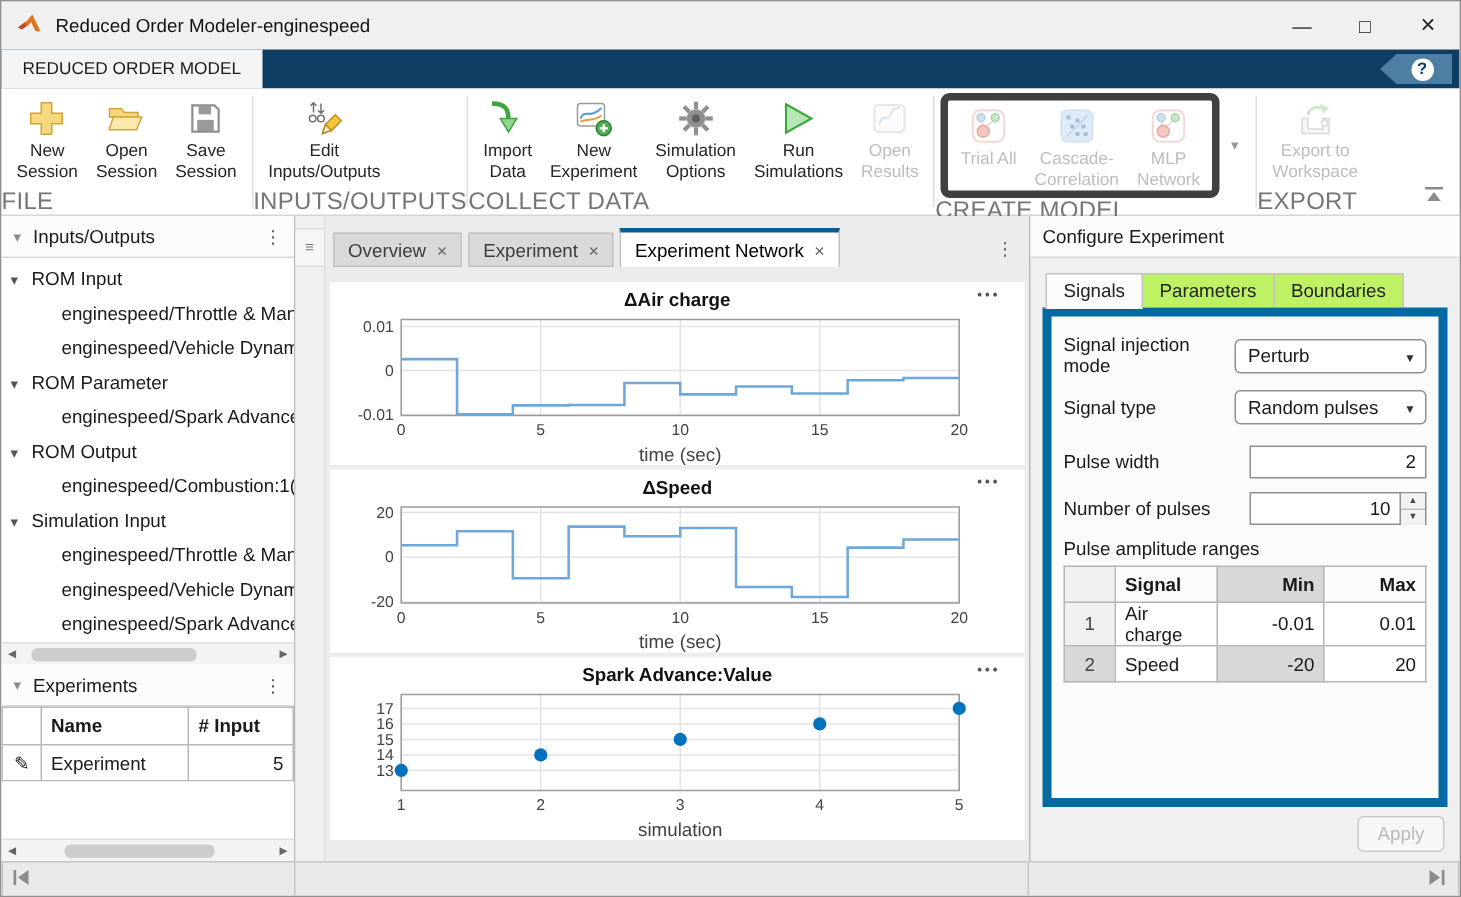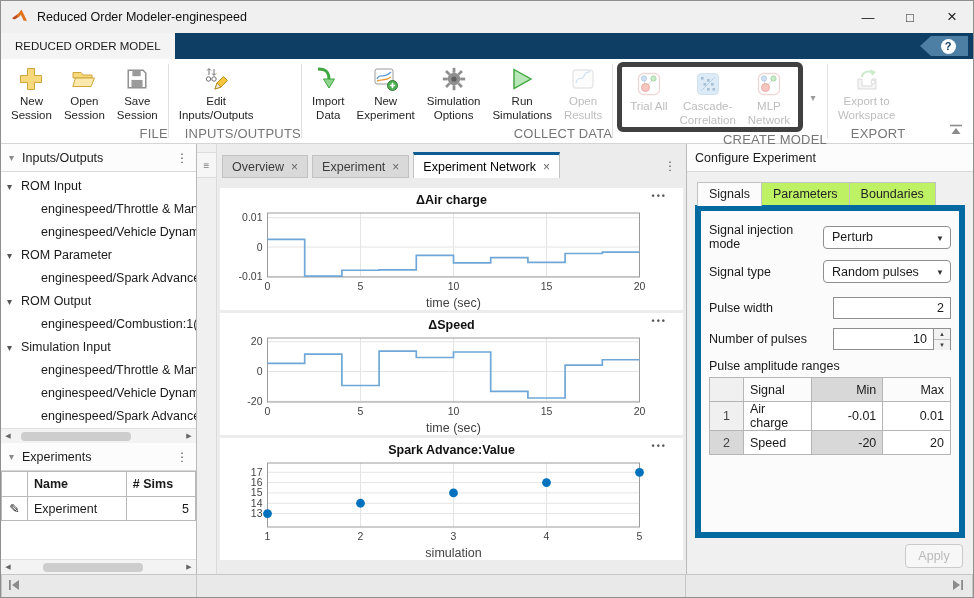--- a/index.html
+++ b/index.html
@@ -26,21 +26,21 @@
 
   
   .ribbon { height:85px; background:#fff; border-bottom:1px solid #d5d5d5; display:flex; }
   .rgroup { display:flex; flex-direction:column; }
   .rbtns { flex:1; display:flex; align-items:stretch; padding:3px 4px 0 4px; }
   .rb { display:flex; flex-direction:column; align-items:center; padding:2px 6px 0 6px; }
   .rb-icon { height:30px; display:flex; align-items:center; justify-content:center; }
   .rb-line { font-size:11.5px; line-height:14px; color:#252525; white-space:nowrap; text-align:center; }
   .rb.disabled .rb-line { color:#bdbdbd; }
   .rb.disabled .rb-icon { opacity:.5; }
-  .rglabel { height:17px; text-align:right; font-size:13px; color:#767676; letter-spacing:.2px;padding-left:16px; }
+  .rglabel { height:17px; text-align:left; font-size:16px; color:#767676; letter-spacing:.2px; }
   .rsep { width:1px; background:#e0e0e0; margin:5px 0; }
   .model-box { display:flex; border:5px solid #404040; border-radius:6px; padding:0 2px; margin:0; }
   .dd-arrow { width:20px; display:flex; align-items:center; justify-content:center; color:#9a9a9a; font-size:10px; }
   .ribbon-right { flex:1; position:relative; }
   .ribbon-collapse { position:absolute; right:10px; bottom:5px; }
 
   
   .main { height:430px; display:flex; background:#ececec; }
   .col-left { width:196px; border-right:1px solid #b9b9b9; display:flex; flex-direction:column; background:#fff; }
   .col-strip { width:20px; background:#f0f0f0; border-right:1px solid #dcdcdc; }
@@ -105,21 +105,21 @@
   .tinput { width:118px; height:22px; border:1px solid #8f8f8f; background:#fff; display:flex;
             align-items:center; justify-content:flex-end; padding-right:6px; }
   .numwrap { display:flex; }
   .num-input { width:101px; height:22px; border:1px solid #8f8f8f; background:#fff; display:flex;
                align-items:center; justify-content:flex-end; padding-right:6px; }
   .spinner { width:17px; height:22px; display:flex; flex-direction:column; border:1px solid #8f8f8f; border-left:none; }
   .spin-btn { flex:1; font-size:6px; line-height:10px; text-align:center; background:#f2f2f2; color:#444; }
   .spin-btn:first-child { border-bottom:1px solid #bdbdbd; }
   .amp-table { border-collapse:collapse; margin-top:3px; }
   .amp-table th, .amp-table td { border:1px solid #b5b5b5; font-size:12.5px; height:24px; padding:0 6px; background:#fff; }
-  .amp-table th { font-weight:normal; text-align:left; background:#fbfbfb; }
+  .amp-table th { font-weight:bold; text-align:left; background:#fbfbfb; }
   .amp-table .c-rn { width:36px; text-align:center; background:#f0f0f0; color:#444; }
   .amp-table .c-sg { width:70px; }
   .amp-table .c-mn { width:76px; text-align:right; }
   .amp-table .c-mx { width:72px; text-align:right; }
   .amp-table .gray { background:#d8d8d8 !important; }
   .apply-row { height:36px; display:flex; justify-content:flex-end; align-items:center; padding-right:2px; flex:none; }
   .apply-btn { width:58px; height:24px; border:1px solid #cacaca; border-radius:4px; background:#f7f7f7;
                color:#b9b9b9; font-size:12.5px; text-align:center; line-height:22px; }
 
   
@@ -402,21 +402,21 @@
       <div class="panel-hd">
         <span class="tri">▾</span>
         <span>Experiments</span>
         <span class="kebab">⋮</span>
       </div>
       <table class="exp-table">
         <tbody>
             <tr>
           <th class="c-icon"></th>
           <th>Name</th>
-          <th># Sims</th>
+          <th># Input</th>
         </tr>
         <tr>
           <td class="c-icon">✎</td>
           <td>Experiment</td>
           <td class="c-num">5</td>
         </tr>
       </tbody>
         </table>
       <div class="filler"></div>
       <div class="hscroll">

